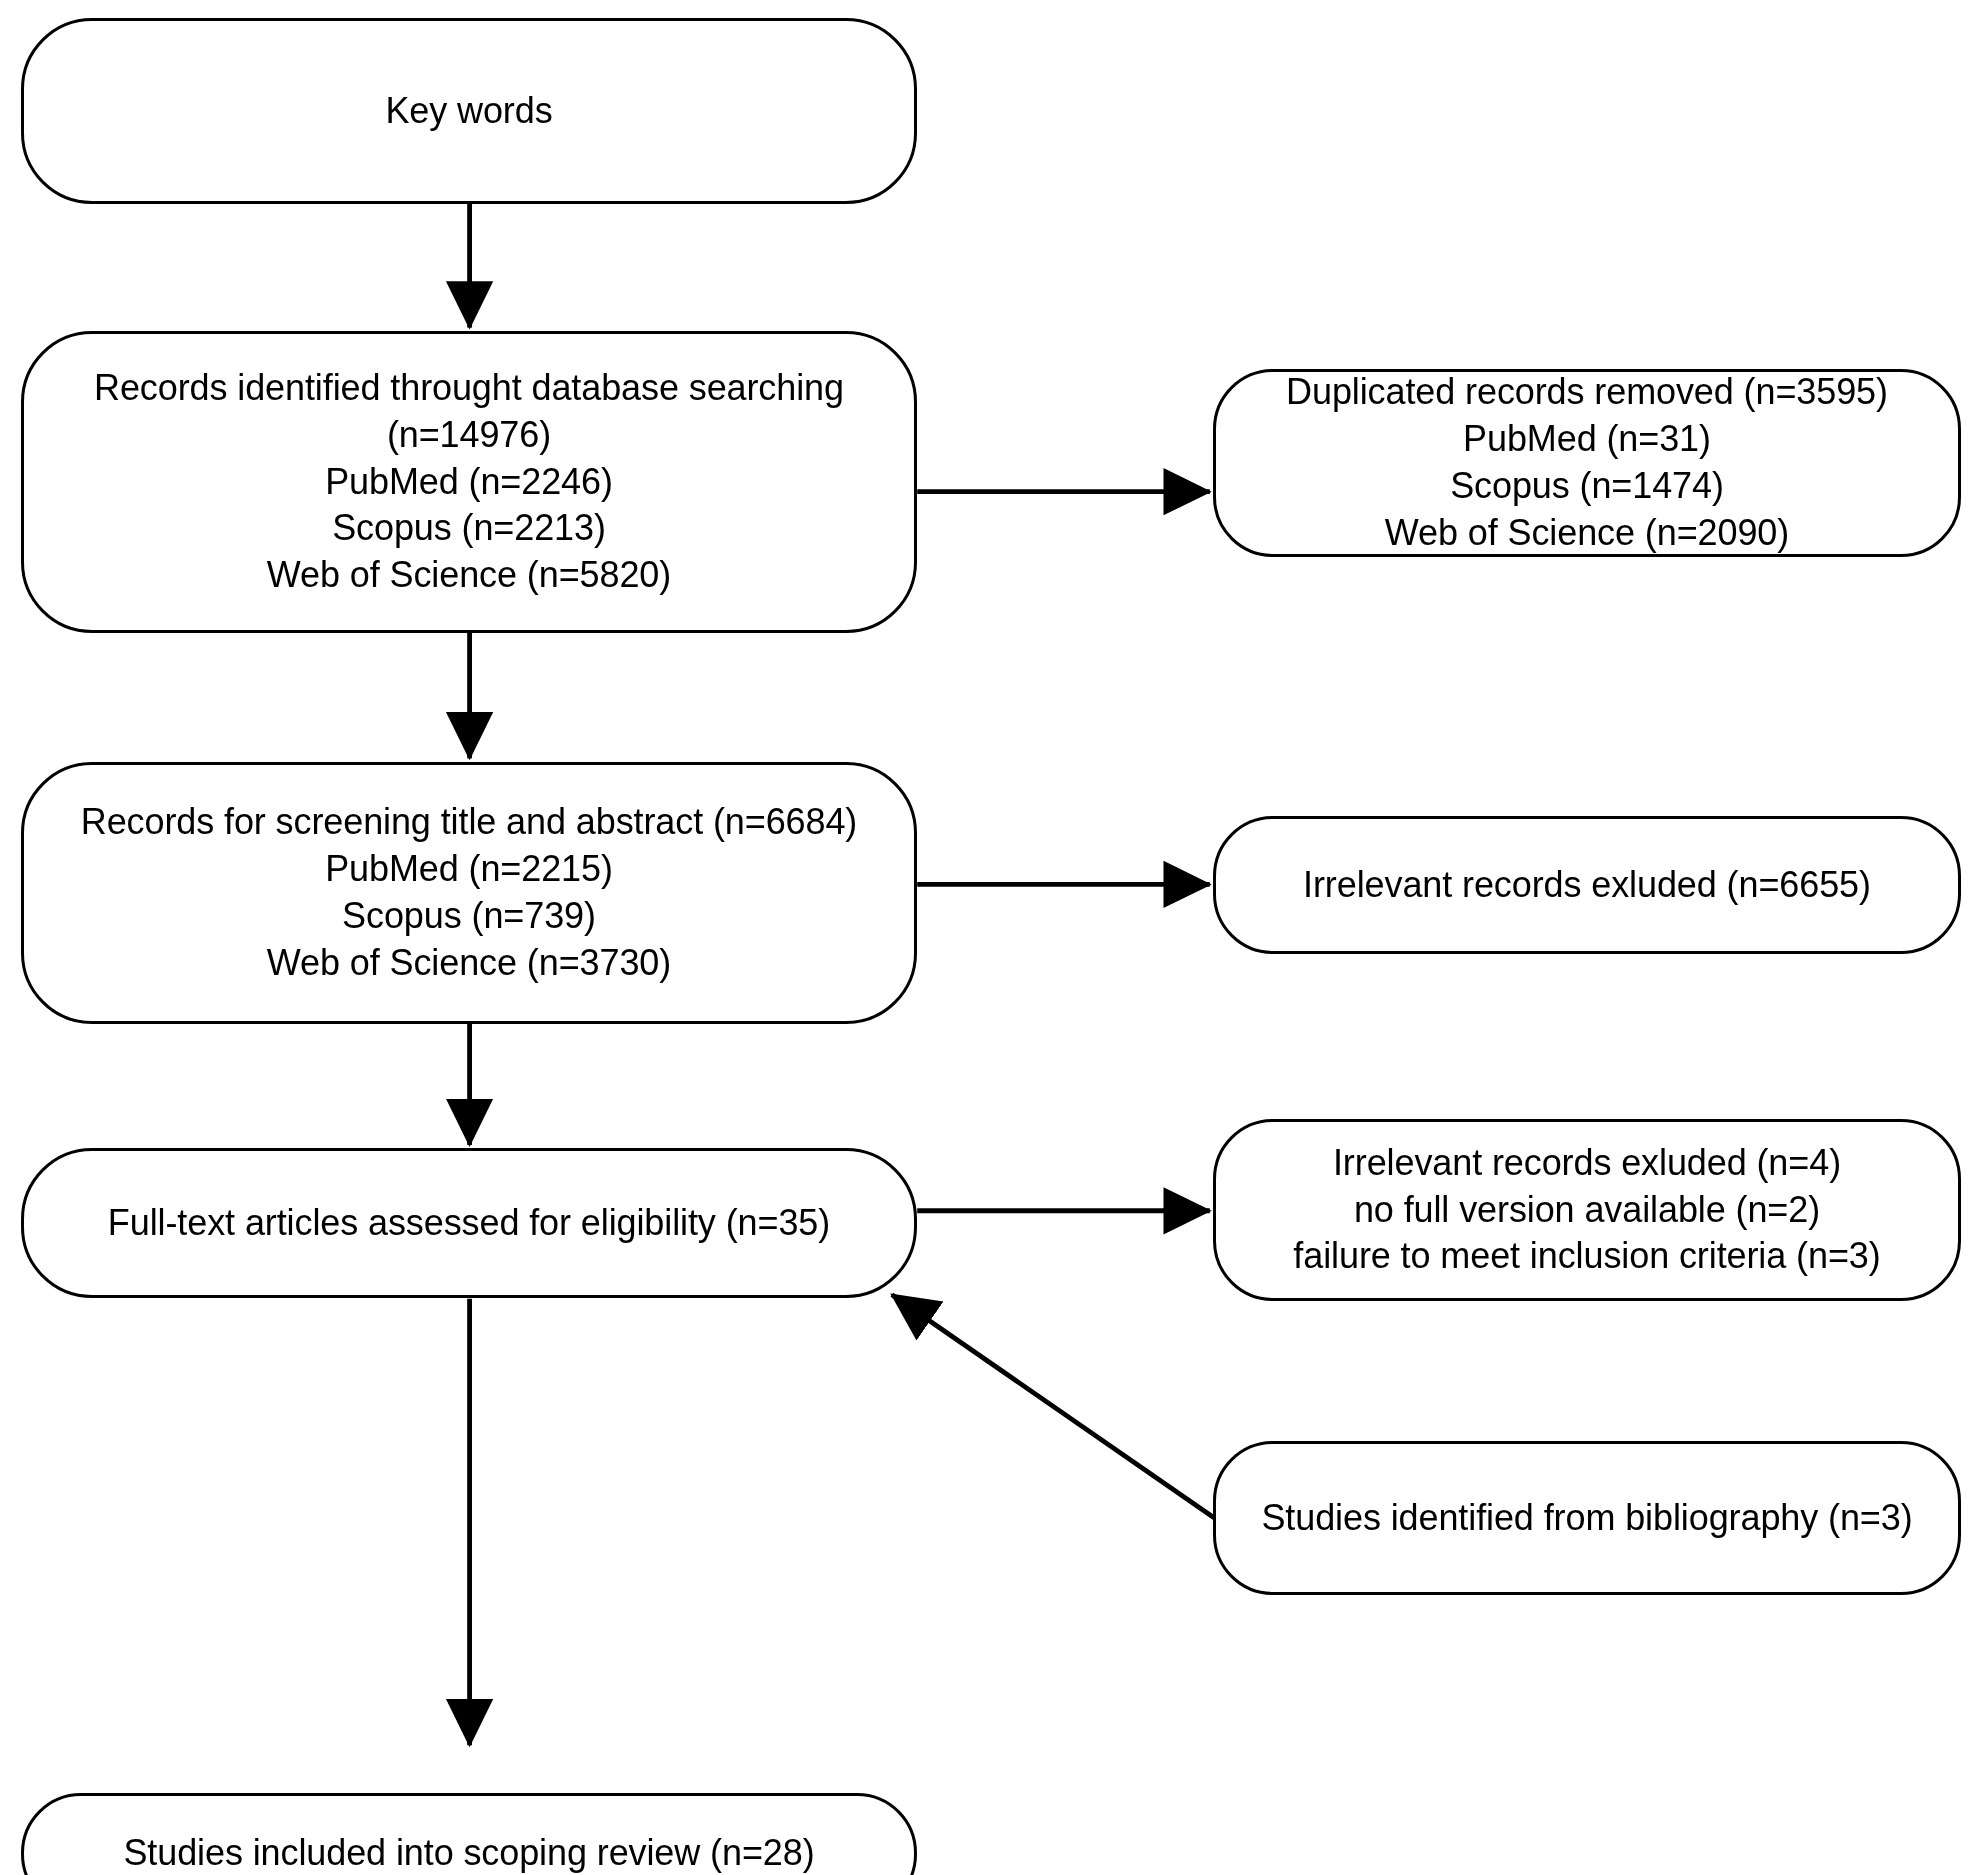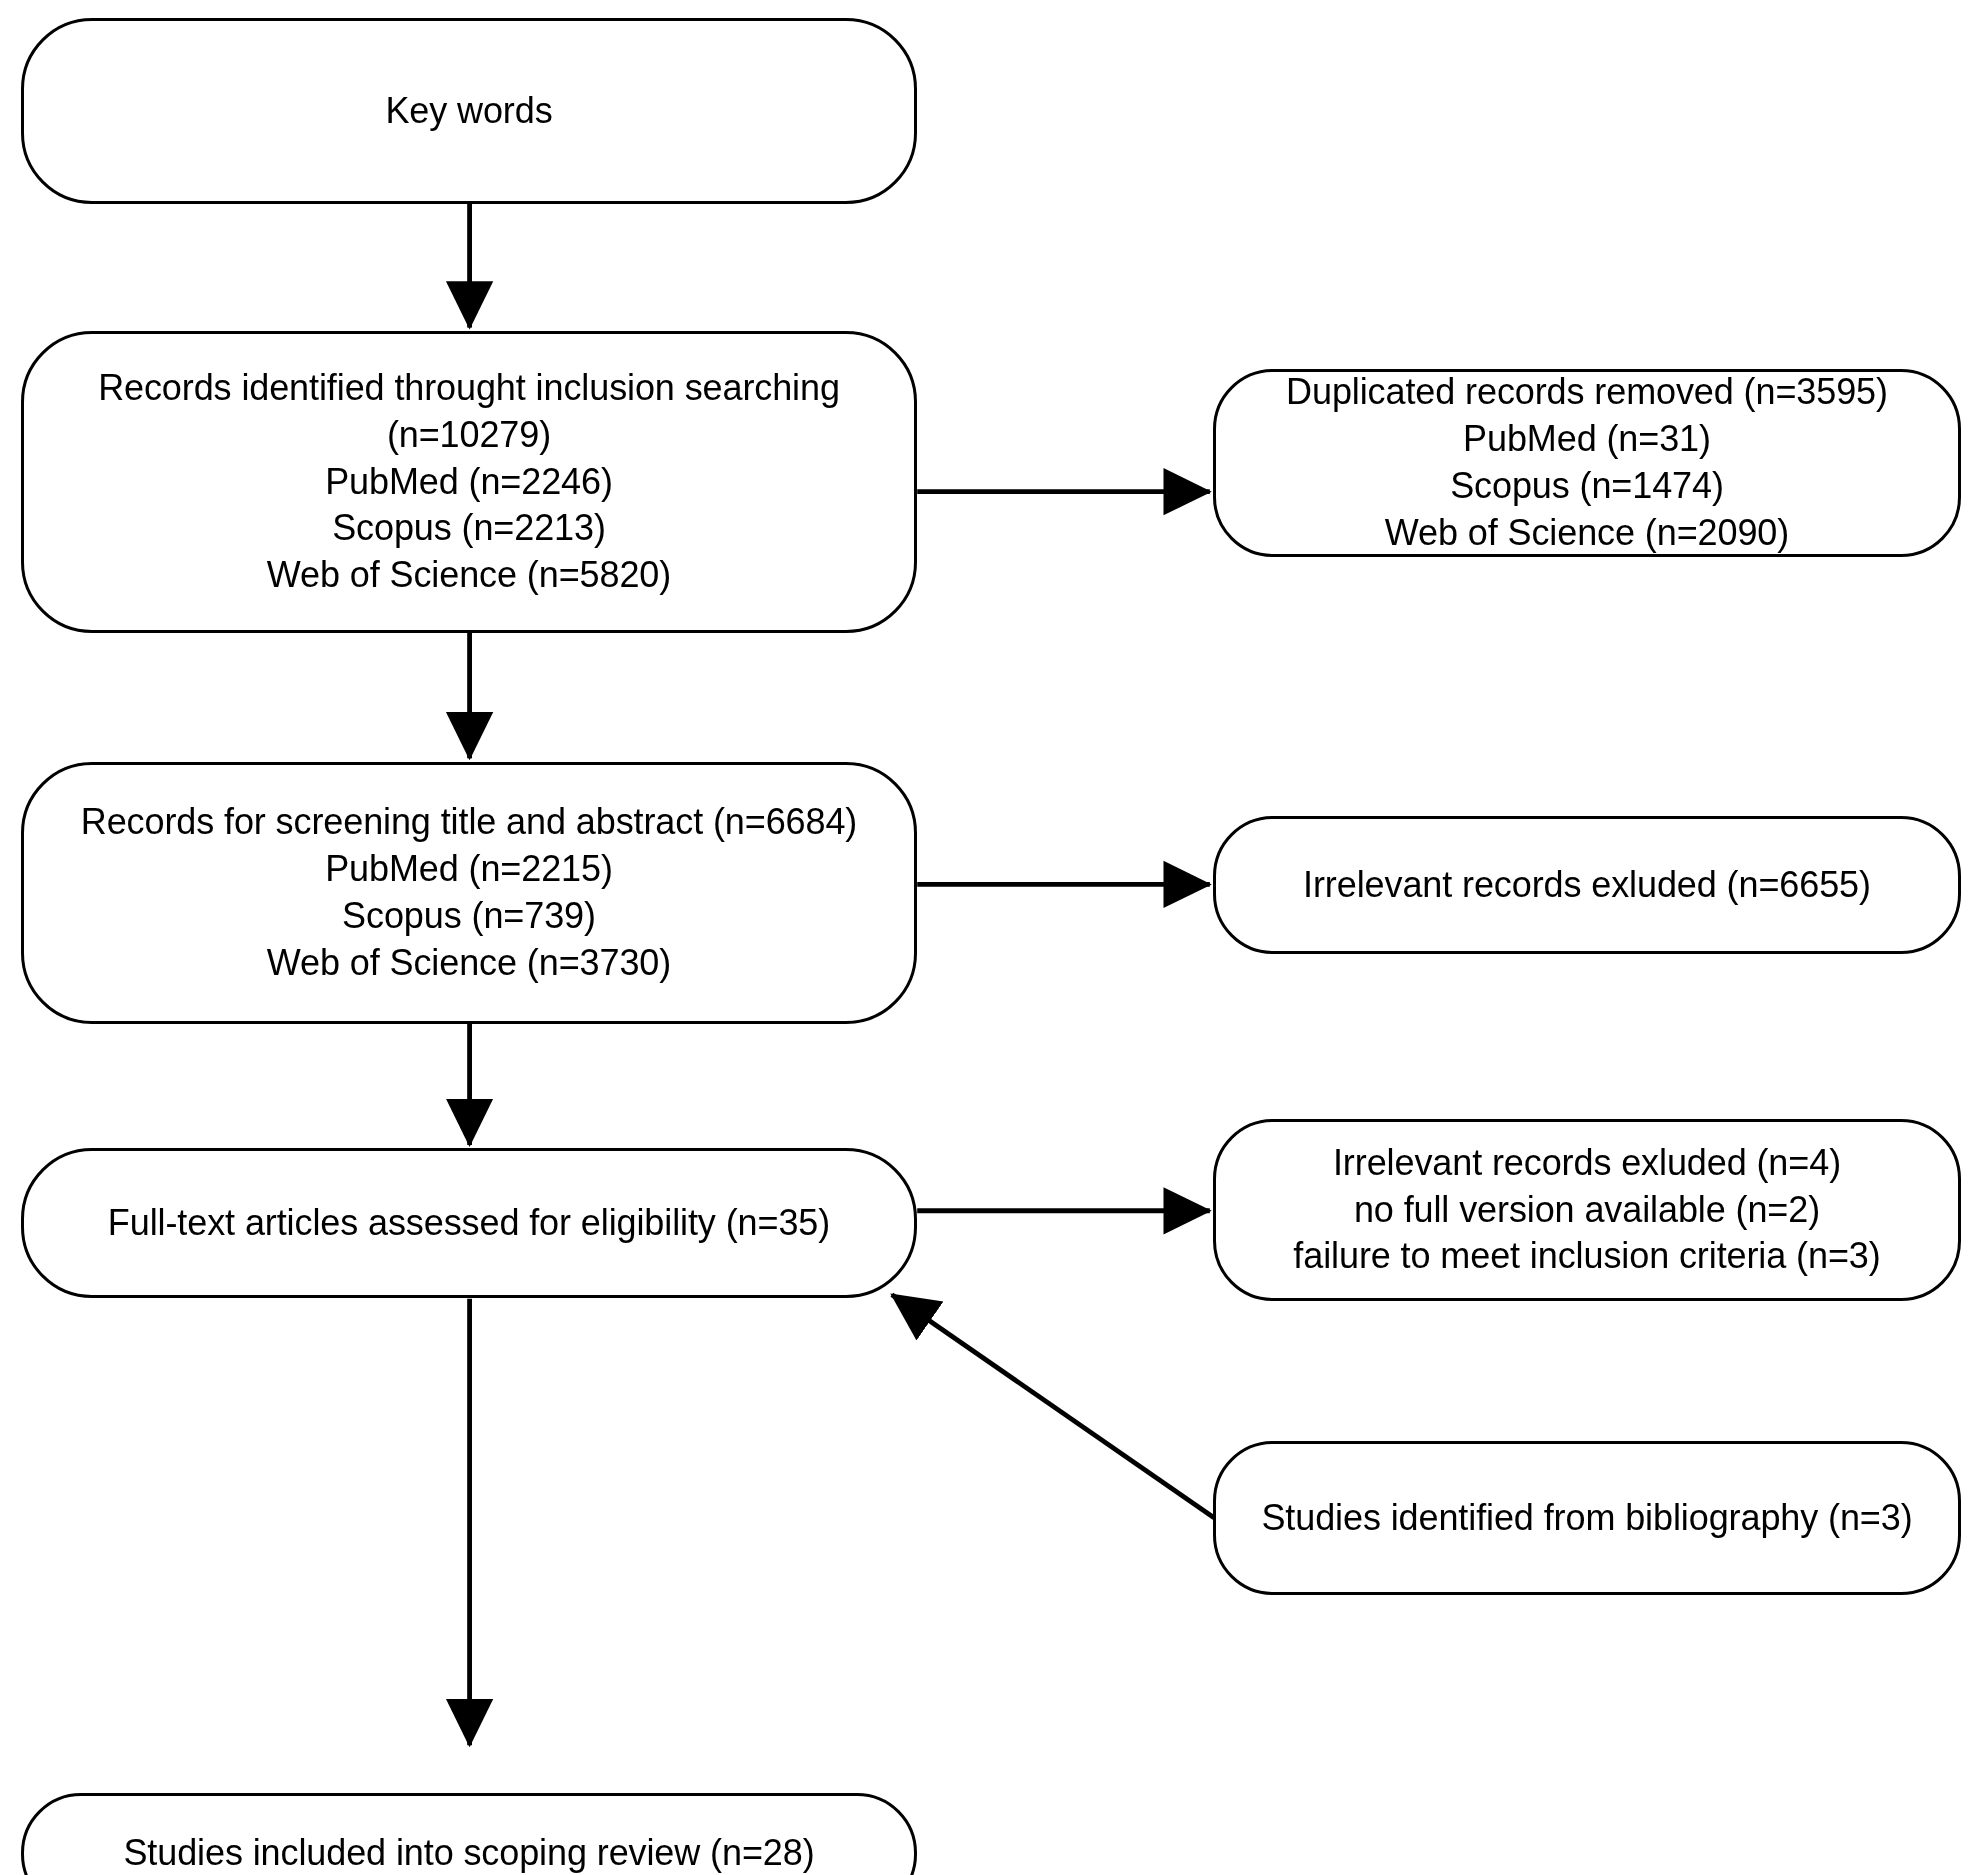--- a/index.html
+++ b/index.html
@@ -83,22 +83,22 @@
     <line x1="2012" y1="2516" x2="1478" y2="2146" stroke="#000000" stroke-width="8" marker-end="url(#arrowhead)"></line>
 
     <line x1="778" y1="2153" x2="778" y2="2893" stroke="#000000" stroke-width="8" marker-end="url(#arrowhead)"></line>
   </svg>
 
   <div class="node" id="node-keywords">
     <span class="line">Key words</span>
   </div>
 
   <div class="node" id="node-identified">
-    <span class="line">Records identified throught inclusion searching</span>
-    <span class="line">(n=10279)</span>
+    <span class="line">Records identified throught database searching</span>
+    <span class="line">(n=14976)</span>
     <span class="line">PubMed (n=2246)</span>
     <span class="line">Scopus (n=2213)</span>
     <span class="line">Web of Science (n=5820)</span>
   </div>
 
   <div class="node" id="node-duplicates">
     <span class="line">Duplicated records removed (n=3595)</span>
     <span class="line">PubMed (n=31)</span>
     <span class="line">Scopus (n=1474)</span>
     <span class="line">Web of Science (n=2090)</span>

